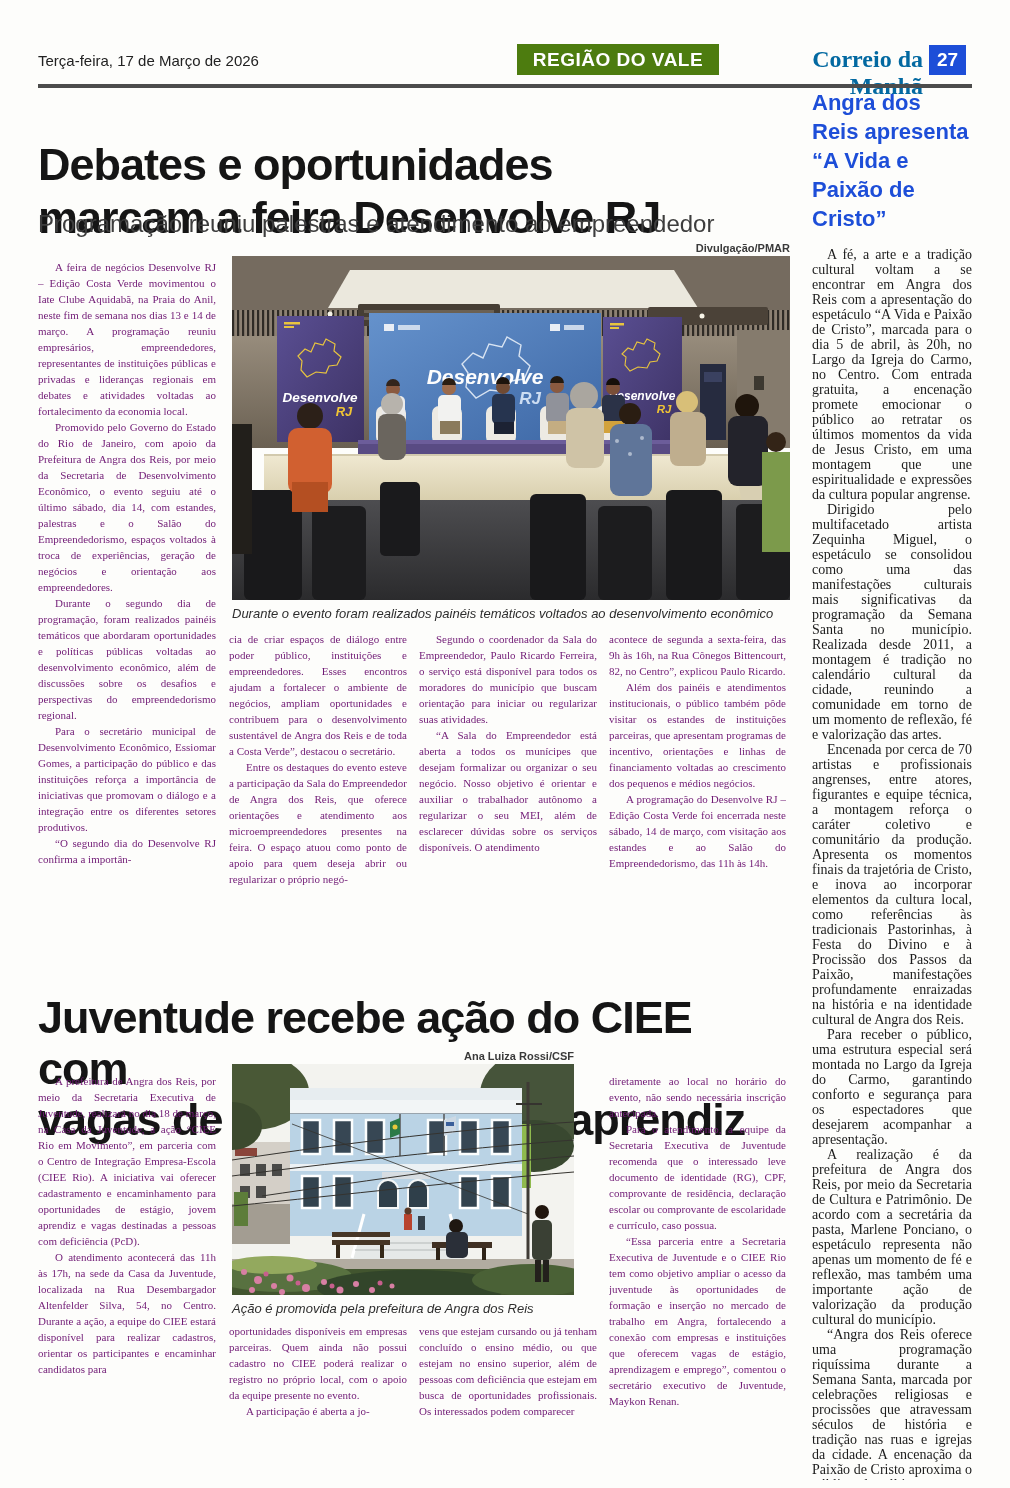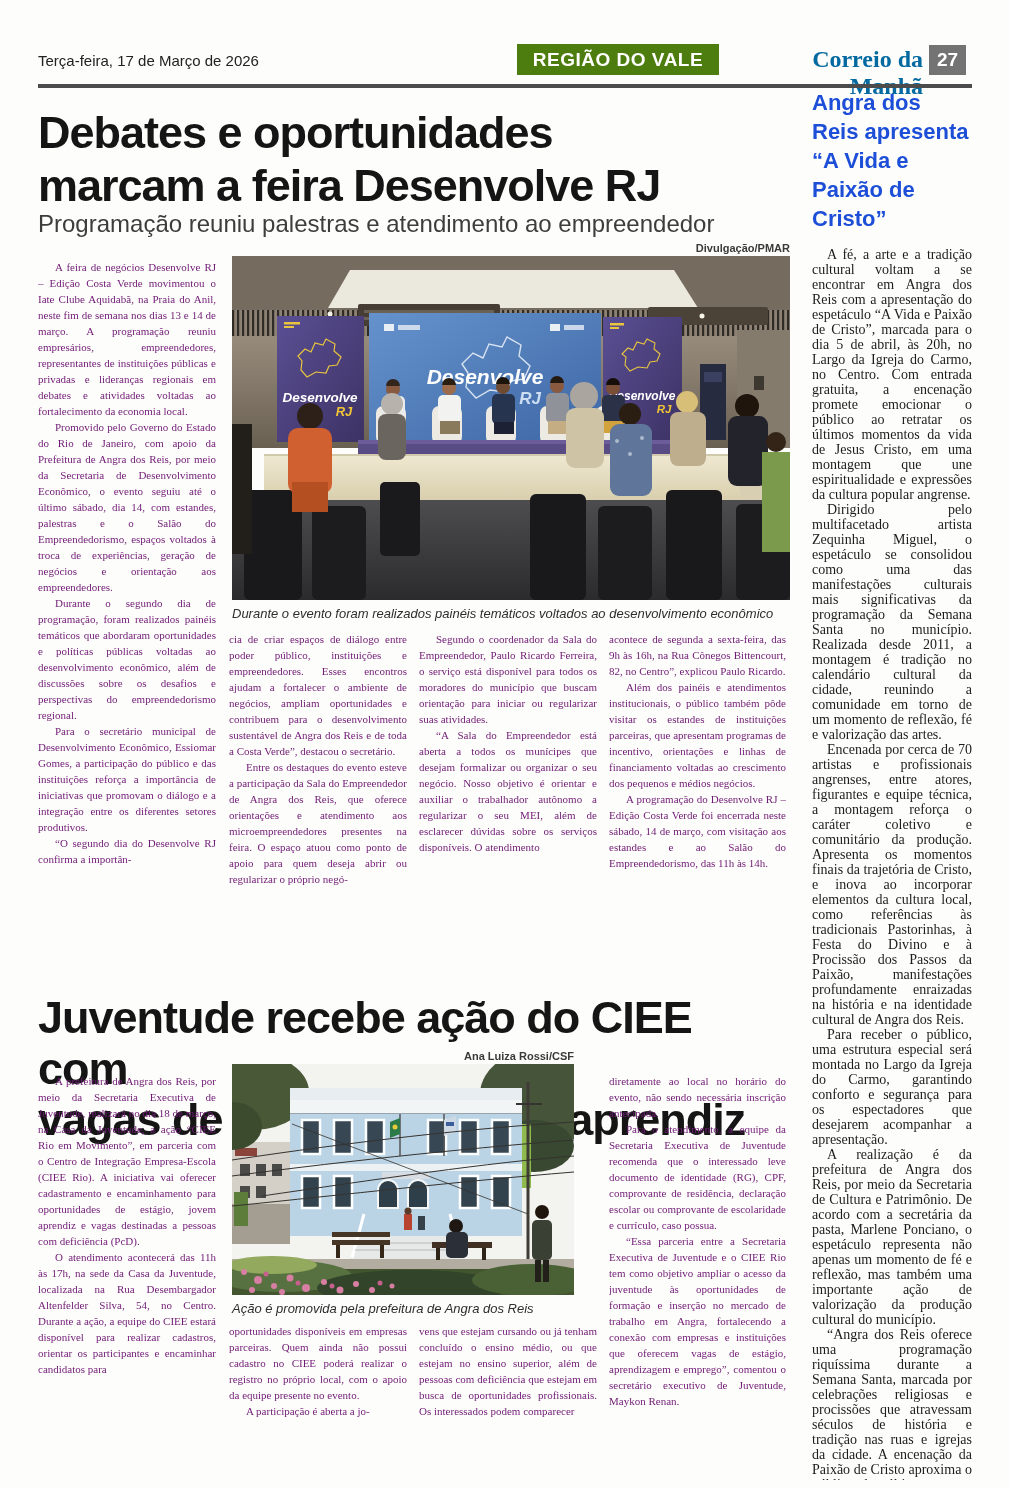--- a/index.html
+++ b/index.html
@@ -6,26 +6,26 @@
   .page{position:relative;width:1010px;height:1488px;background:#fdfdfb;margin:0 auto;
         overflow:hidden;font-family:"Liberation Serif","DejaVu Serif",serif;color:#1b1b1b;}
   
   .hdr-date{position:absolute;left:38px;top:52px;font-family:"Liberation Sans",sans-serif;
             font-size:15px;color:#222;}
   .hdr-section{position:absolute;left:517px;top:44px;width:202px;height:31px;background:#4d7c0f;
                color:#fff;font-family:"Liberation Sans",sans-serif;font-weight:700;font-size:19px;
                display:flex;align-items:center;justify-content:center;letter-spacing:.5px;}
   .hdr-masthead{position:absolute;left:740px;top:46px;width:183px;text-align:right;
                 font-family:"Liberation Serif",serif;font-weight:700;font-size:24px;color:#0369a1;}
-  .hdr-page{position:absolute;left:929px;top:45px;width:37px;height:30px;background:#737373;color:#fff;
+  .hdr-page{position:absolute;left:929px;top:45px;width:37px;height:30px;background:#1d4ed8;color:#fff;
             font-family:"Liberation Sans",sans-serif;font-weight:700;font-size:19px;
             display:flex;align-items:center;justify-content:center;}
   .hdr-rule{position:absolute;left:38px;top:84px;width:934px;height:4px;background:#4c4c4c;}
   
-  .a1-headline{position:absolute;left:38px;top:76px;width:760px;
+  .a1-headline{position:absolute;left:38px;top:108px;width:760px;
                font-family:"Liberation Sans",sans-serif;font-weight:700;font-size:45px;
                line-height:53px;letter-spacing:-1px;color:#151515;}
   .a1-subhead{position:absolute;left:38px;top:210px;width:760px;
               font-family:"Liberation Sans",sans-serif;font-size:24px;color:#3d3d3d;}
   .credit{position:absolute;font-family:"Liberation Sans",sans-serif;font-size:11px;
           font-weight:700;color:#3a3a3a;text-align:right;}
   .a1-credit{left:232px;top:242px;width:558px;}
   .caption{position:absolute;font-family:"Liberation Sans",sans-serif;font-style:italic;
            font-size:13px;color:#2e2e2e;}
   .a1-caption{left:232px;top:606px;width:558px;}

